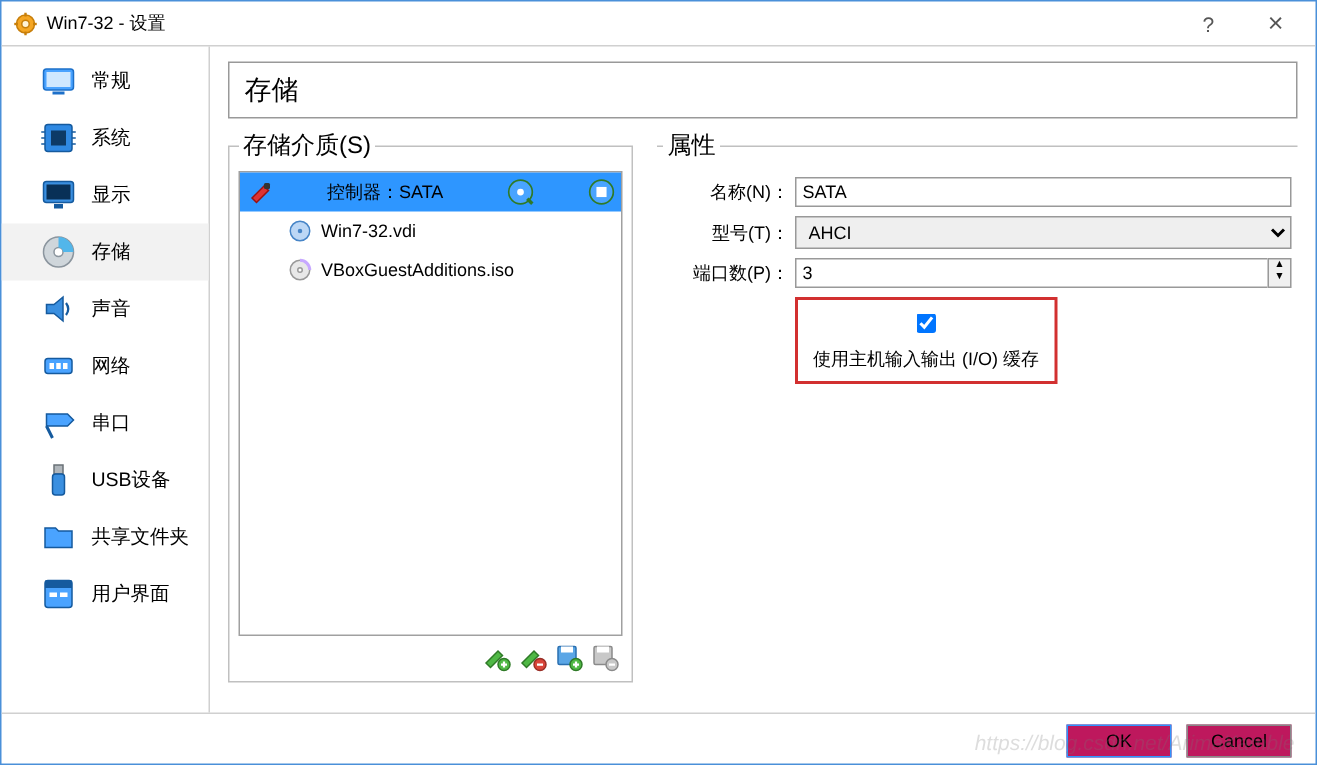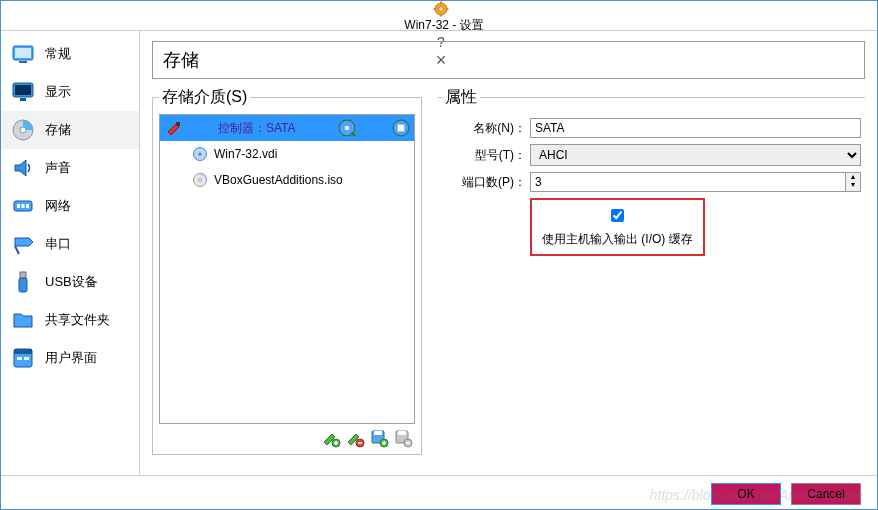--- a/index.html
+++ b/index.html
@@ -1,36 +1,36 @@
 <!DOCTYPE html>
 <html><head>
 <meta charset="utf-8">
 <style>
   * { box-sizing: border-box; font-family: "Segoe UI", "Microsoft YaHei", sans-serif; }
   body { margin: 0; background: #fff; width: 878px; height: 510px; border: 1px solid #4a90d9; overflow: hidden; }
-  .titlebar { height: 30px; display: flex; align-items: center; padding: 0 4px 0 8px; font-size: 12px; color: #000; border-bottom: 1px solid #d0d0d0; flex-direction: column; }
+  .titlebar { height: 30px; display: flex; align-items: center; padding: 0 4px 0 8px; font-size: 12px; color: #000; border-bottom: 1px solid #d0d0d0; }
   .titlebar .title { flex: 1; }
   .titlebar .tbtn { width: 45px; height: 29px; display: flex; align-items: center; justify-content: center; font-size: 14px; color: #555; }
   .client { display: flex; height: 444px; }
   .sidebar { width: 139px; border-right: 1px solid #d0d0d0; padding-top: 4px; }
-  .sbitem { display: flex; align-items: center; height: 38px; padding-left: 10px; font-size: 13px; gap: 10px; }
+  .sbitem { display: flex; align-items: center; height: 38px; padding-left: 26px; font-size: 13px; gap: 10px; }
   .sbitem.selected { background: #f2f2f2; }
   .sbicon { width: 24px; height: 24px; display: flex; align-items: center; justify-content: center; }
   .sbicon svg { width: 24px; height: 24px; }
   .main { flex: 1; padding: 10px 12px 0 12px; position: relative; }
   .page-title-box { border: 1px solid #999; padding: 6px 10px; margin-bottom: 8px; }
   .page-title { font-size: 18px; font-weight: 400; font-family: "SimSun", serif; }
   .columns { display: flex; gap: 16px; }
   .leftcol { width: 270px; }
   .rightcol { flex: 1; }
   fieldset { border: 1px solid #c0c0c0; margin: 0; padding: 6px 6px; }
   legend { font-size: 16px; padding: 0 3px; }
   .tree { border: 1px solid #a0a0a0; height: 310px; background: #fff; font-size: 12px; font-family: "Consolas", monospace; }
   .tree-row { display: flex; align-items: center; height: 26px; padding-left: 6px; gap: 6px; }
-  .tree-row.selected { background: #2e96ff; color: #4c1d95; gap: 36px; }
+  .tree-row.selected { background: #2e96ff; color: #000000; gap: 36px; }
   .tree-row.selected .rowbtn svg circle:first-child { fill: #fff2; }
   .tree-row.child { padding-left: 32px; }
   .ticon { width: 16px; height: 16px; display: flex; align-items: center; justify-content: center; }
   .ticon svg { width: 16px; height: 16px; }
   .rowlabel { flex: 1; }
   .rowbtn { width: 18px; height: 18px; display: flex; align-items: center; justify-content: center; }
   .tree-toolbar { display: flex; justify-content: flex-end; gap: 4px; padding: 4px 2px 0 0; }
   .tree-toolbar .tbicon { width: 20px; height: 20px; }
   .tree-toolbar .tbicon svg { width: 20px; height: 20px; }
   .formrow { display: flex; align-items: center; font-size: 12px; margin-bottom: 6px; font-family: "SimSun", monospace; }
@@ -76,20 +76,35 @@
             <rect x="2" y="4" width="20" height="14" rx="2" fill="#4aa3ff" stroke="#1d70c9"></rect>
             <rect x="4" y="6" width="16" height="10" fill="#cfe8ff"></rect>
             <rect x="8" y="19" width="8" height="2" fill="#1d70c9"></rect>
           </svg>
         </span>
       <span>常规</span>
     </div>
     <div class="sbitem">
       <span class="sbicon">
           <svg viewBox="0 0 24 24">
+            <rect x="3" y="3" width="18" height="18" rx="2" fill="#2f89e3" stroke="#155a9e"></rect>
+            <rect x="7" y="7" width="10" height="10" fill="#0d3a66"></rect>
+            <line x1="3" y1="8" x2="0.5" y2="8" stroke="#155a9e"></line>
+            <line x1="3" y1="12" x2="0.5" y2="12" stroke="#155a9e"></line>
+            <line x1="3" y1="16" x2="0.5" y2="16" stroke="#155a9e"></line>
+            <line x1="21" y1="8" x2="23.5" y2="8" stroke="#155a9e"></line>
+            <line x1="21" y1="12" x2="23.5" y2="12" stroke="#155a9e"></line>
+            <line x1="21" y1="16" x2="23.5" y2="16" stroke="#155a9e"></line>
+          </svg>
+        </span>
+      <span>系统</span>
+    </div>
+    <div class="sbitem">
+      <span class="sbicon">
+          <svg viewBox="0 0 24 24">
             <rect x="2" y="3" width="20" height="14" rx="2" fill="#3a8fe0" stroke="#155a9e"></rect>
             <rect x="4" y="5" width="16" height="10" fill="#083057"></rect>
             <rect x="9" y="18" width="6" height="3" fill="#155a9e"></rect>
           </svg>
         </span>
       <span>显示</span>
     </div>
     <div class="sbitem selected">
       <span class="sbicon">
           <svg viewBox="0 0 24 24">

